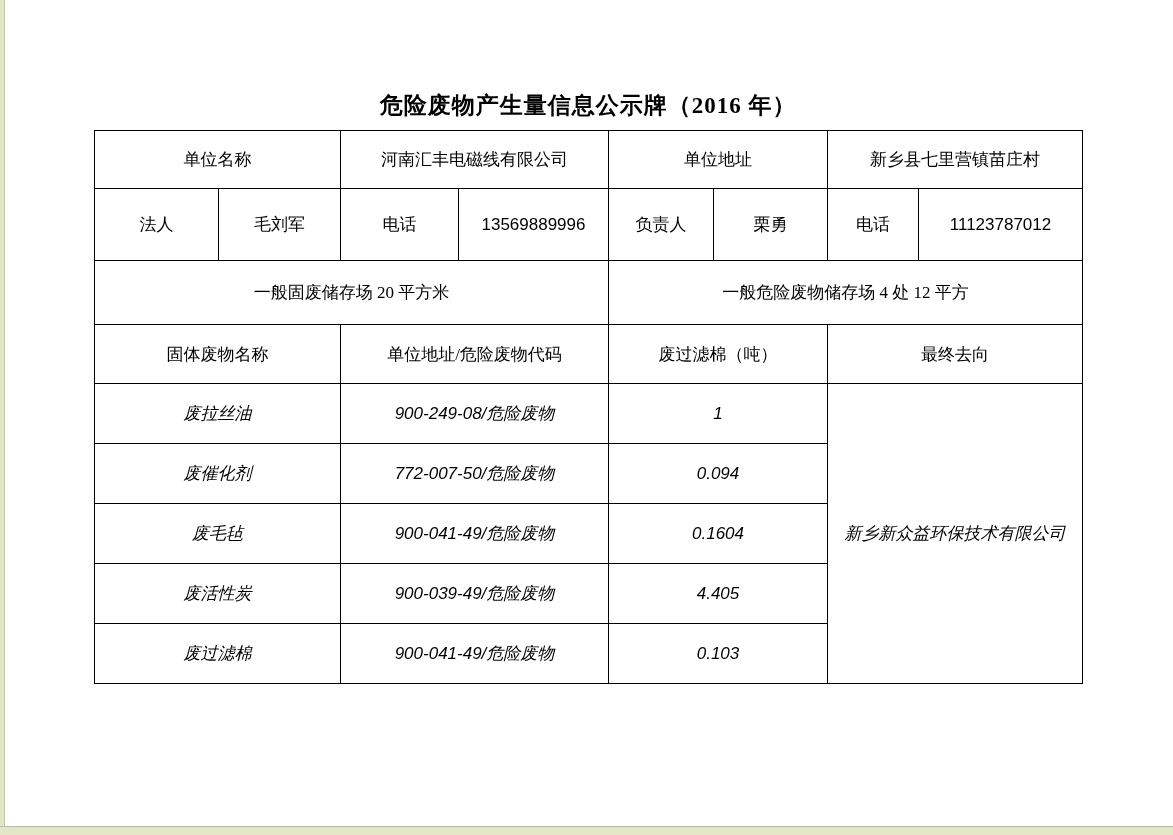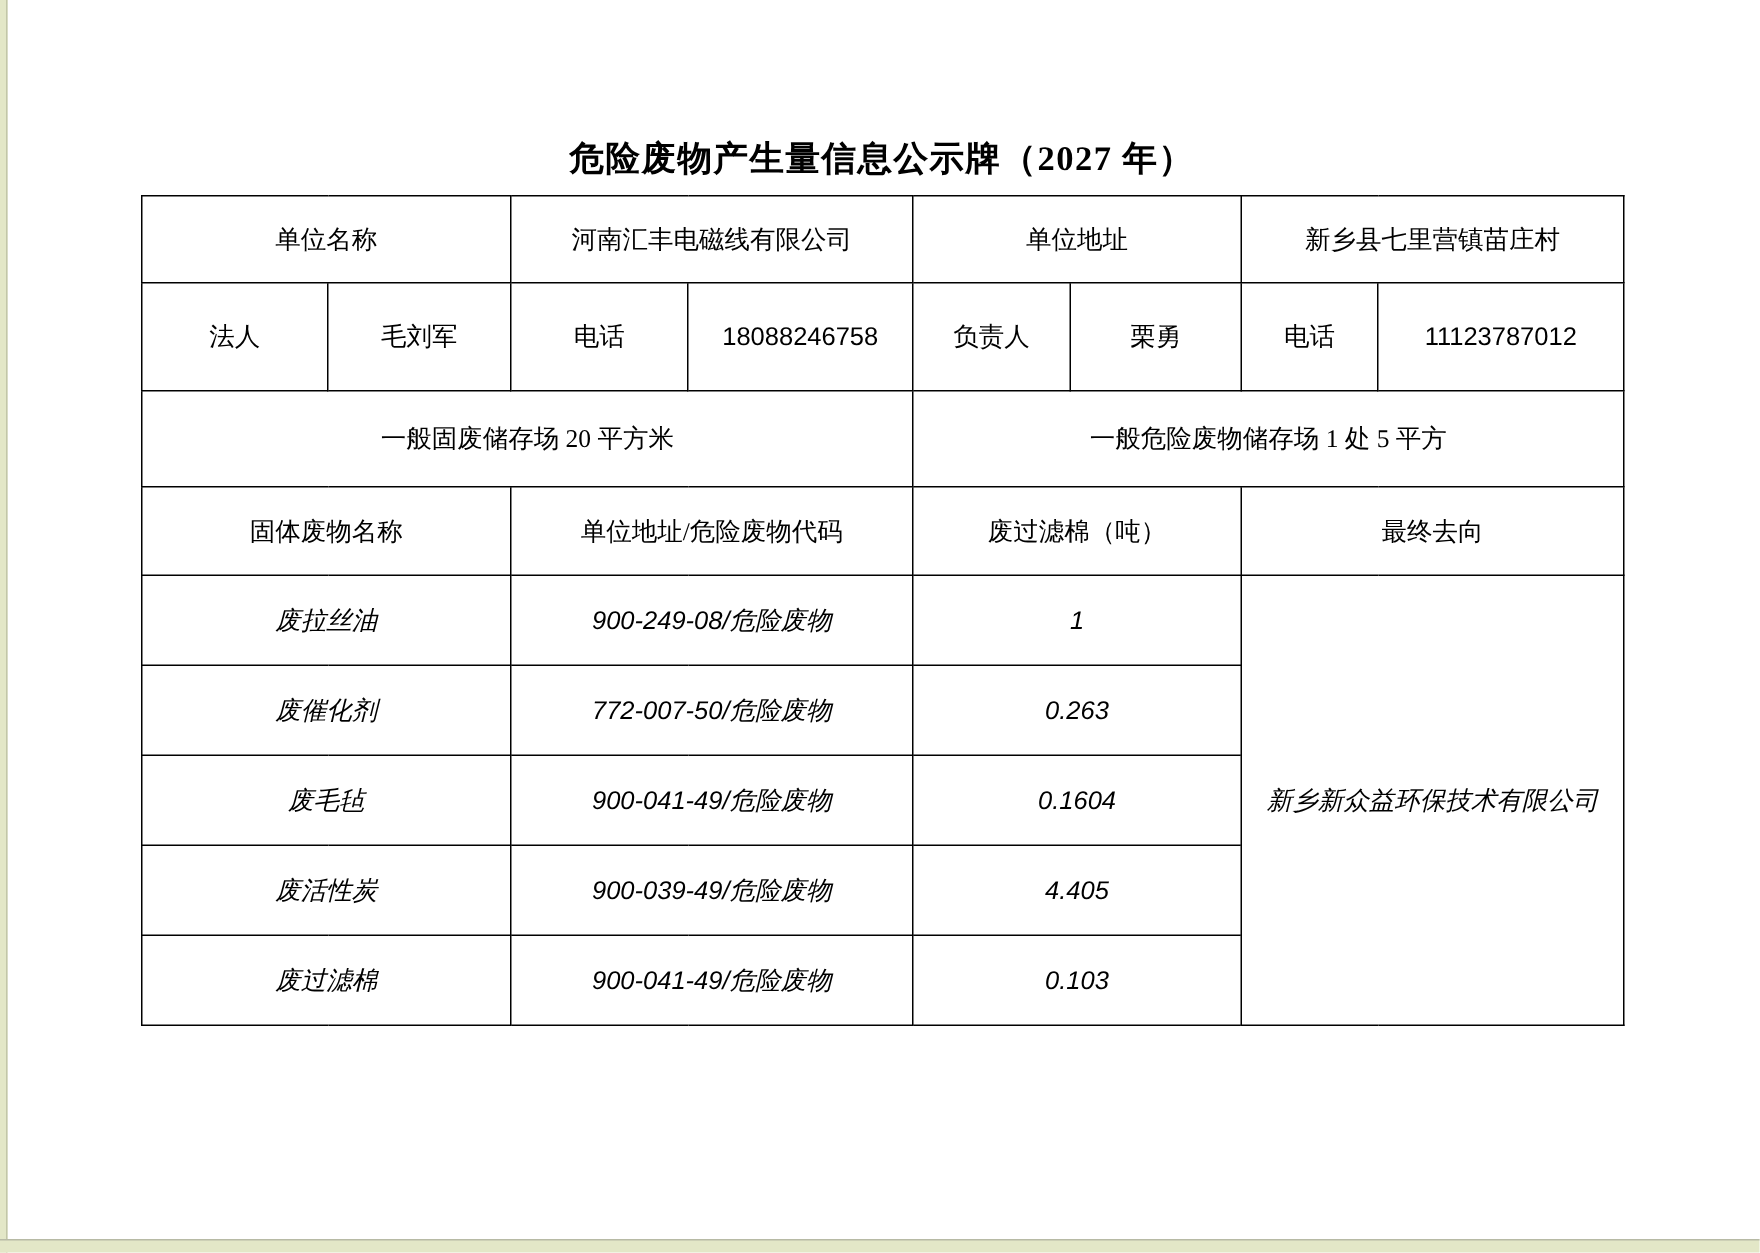--- a/index.html
+++ b/index.html
@@ -63,21 +63,21 @@
   .sans {
     font-family: "Liberation Sans", "DejaVu Sans", sans-serif;
   }
 </style>
 </head>
 <body>
 
 <div class="edge-strip-left"></div>
 <div class="edge-strip-bottom"></div>
 
-<div class="doc-title">危险废物产生量信息公示牌（2027 年）</div>
+<div class="doc-title">危险废物产生量信息公示牌（2016 年）</div>
 
 <table class="main-table">
   <colgroup>
     <col style="width:124px">
     <col style="width:122px">
     <col style="width:118px">
     <col style="width:150px">
     <col style="width:105px">
     <col style="width:114px">
     <col style="width:91px">
@@ -87,46 +87,46 @@
     <tr class="r1">
       <td colspan="2">单位名称</td>
       <td colspan="2">河南汇丰电磁线有限公司</td>
       <td colspan="2">单位地址</td>
       <td colspan="2">新乡县七里营镇苗庄村</td>
     </tr>
     <tr class="r2">
       <td>法人</td>
       <td>毛刘军</td>
       <td>电话</td>
-      <td class="sans">18088246758</td>
+      <td class="sans">13569889996</td>
       <td>负责人</td>
       <td>栗勇</td>
       <td>电话</td>
       <td class="sans">11123787012</td>
     </tr>
     <tr class="r3">
       <td colspan="4">一般固废储存场 20 平方米</td>
-      <td colspan="4">一般危险废物储存场 1 处 5 平方</td>
+      <td colspan="4">一般危险废物储存场 4 处 12 平方</td>
     </tr>
     <tr class="r4">
       <td colspan="2">固体废物名称</td>
       <td colspan="2">单位地址/危险废物代码</td>
       <td colspan="2">废过滤棉（吨）</td>
       <td colspan="2">最终去向</td>
     </tr>
     <tr class="data-row">
       <td colspan="2">废拉丝油</td>
       <td colspan="2" class="sans">900-249-08/危险废物</td>
       <td colspan="2" class="sans">1</td>
       <td colspan="2" rowspan="5">新乡新众益环保技术有限公司</td>
     </tr>
     <tr class="data-row">
       <td colspan="2">废催化剂</td>
       <td colspan="2" class="sans">772-007-50/危险废物</td>
-      <td colspan="2" class="sans">0.263</td>
+      <td colspan="2" class="sans">0.094</td>
     </tr>
     <tr class="data-row">
       <td colspan="2">废毛毡</td>
       <td colspan="2" class="sans">900-041-49/危险废物</td>
       <td colspan="2" class="sans">0.1604</td>
     </tr>
     <tr class="data-row">
       <td colspan="2">废活性炭</td>
       <td colspan="2" class="sans">900-039-49/危险废物</td>
       <td colspan="2" class="sans">4.405</td>

